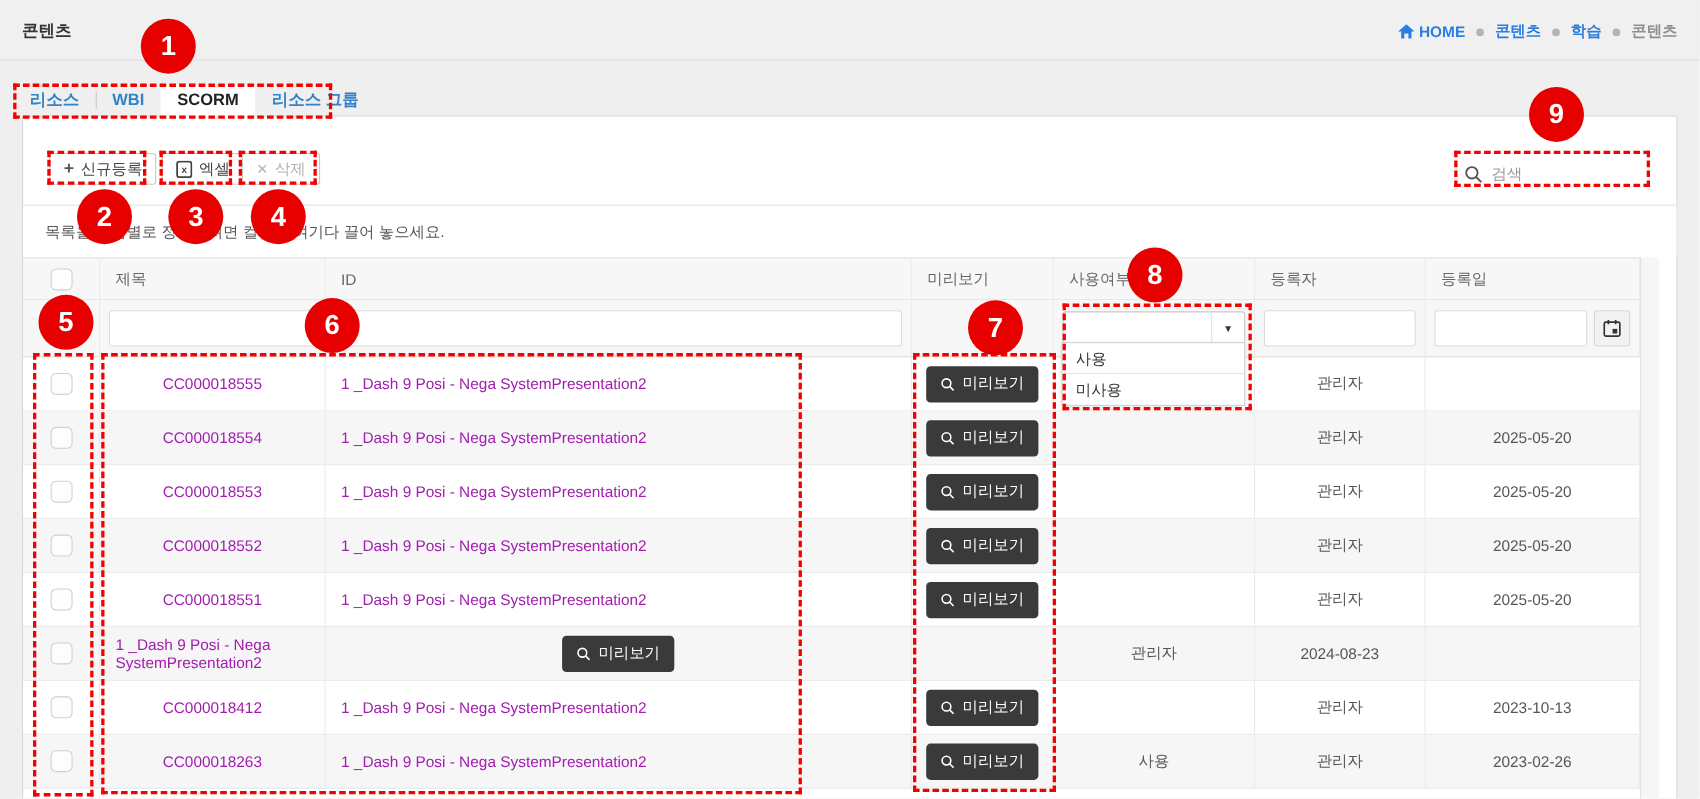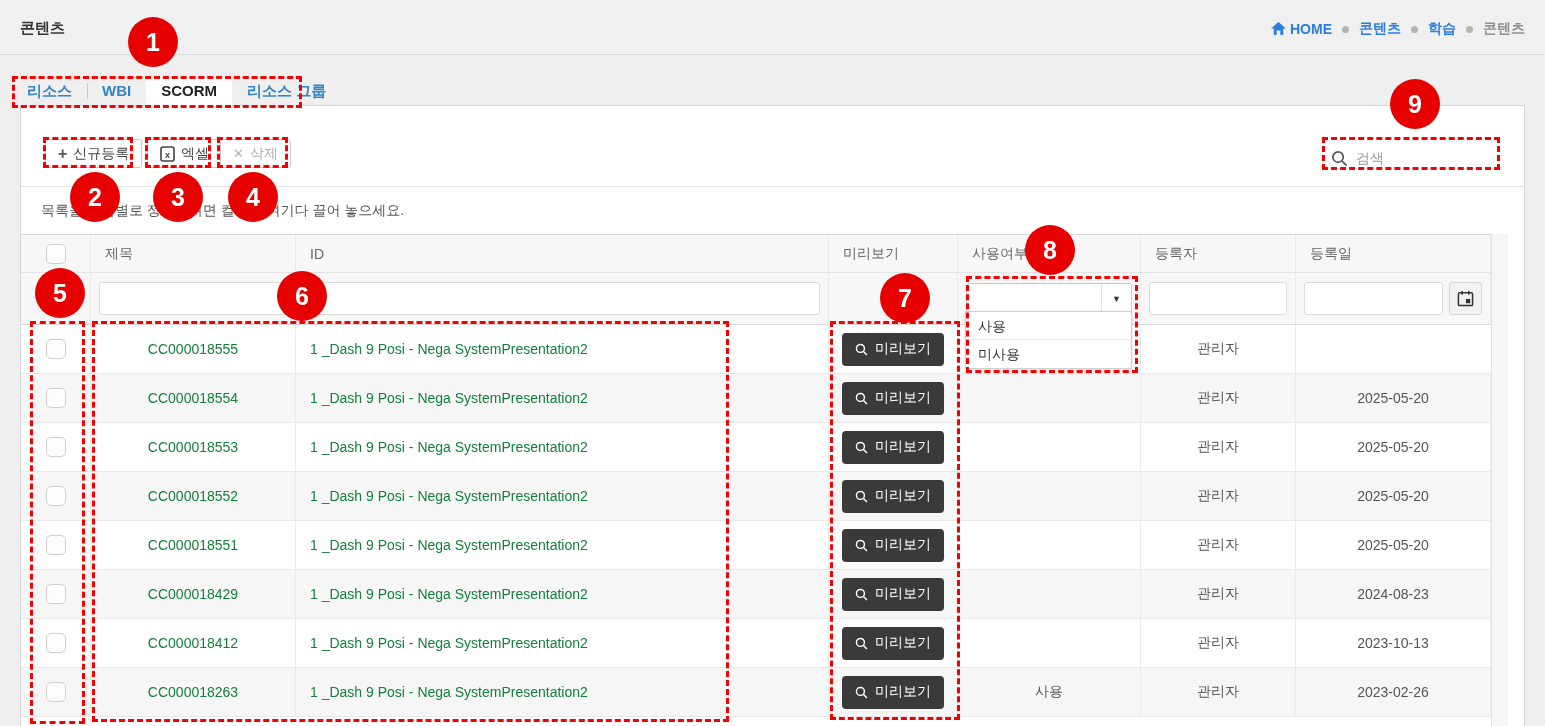--- a/index.html
+++ b/index.html
@@ -58,21 +58,21 @@
   .c-left { padding-left:14px; justify-content:flex-start; }
   .c-center { justify-content:center; }
   .hdr { height:38px; background:#f7f7f8; border-bottom:1px solid #e3e3e3; }
   .hdr .c { font-size:14px; color:#666; }
   .flt { height:52px; background:#f7f7f8; border-bottom:1px solid #d8d8d8; }
   .flt .c { padding:9px 8px; }
   .flt input[type=text] { width:100%; height:33px; border:1px solid #dcdcdc; border-radius:3px;
     font-size:14px; padding:0 8px; outline:none; background:#fff; font-family:inherit; }
   .drow { height:49px; background:#fff; border-bottom:1px solid #e9e9e9; font-size:14px; color:#555; }
   .drow.alt { background:#f6f6f7; }
-  .link { color:#15803d; cursor:pointer; }
+  .link { color:#a21caf; cursor:pointer; }
   .chk { width:20px; height:20px; border:1px solid #d0d0d0; border-radius:5px; background:#fdfdfd; cursor:pointer; }
   .preview-btn { display:inline-flex; align-items:center; gap:7px; height:33px; padding:0 13px;
     background:#3a3a3a; color:#fff; font-size:14px; border:none; border-radius:4px; cursor:pointer;
     font-family:inherit; }
   
   .sel { width:100%; height:32px; background:#fff; border:1px solid #c9c9c9; border-radius:3px;
     display:flex; align-items:center; cursor:pointer; }
   .sel-value { flex:1; padding-left:8px; font-size:14px; color:#333; }
   .sel-arrow { width:30px; height:100%; border-left:1px solid #e2e2e2; display:flex;
     align-items:center; justify-content:center; font-size:9px; color:#333; }
@@ -294,21 +294,20 @@
             </button>
           </div>
           <div class="c c-center"></div>
           <div class="c c-center">관리자</div>
           <div class="c c-center">2025-05-20</div>
         </div>
         <div class="grid-row drow alt">
           <div class="c c-center">
             <span class="chk"></span>
           </div>
-          <div class="c c-center link">CC000018429</div>
           <div class="c c-left link">1 _Dash 9 Posi - Nega SystemPresentation2</div>
           <div class="c c-center">
             <button class="preview-btn">
               <svg width="13" height="13" viewBox="0 0 18 18">
                 <circle cx="7.5" cy="7.5" r="5.5" fill="none" stroke="#fff" stroke-width="2"></circle>
                 <line x1="11.8" y1="11.8" x2="16.5" y2="16.5" stroke="#fff" stroke-width="2"></line>
               </svg>
               <span>미리보기</span>
             </button>
           </div>

